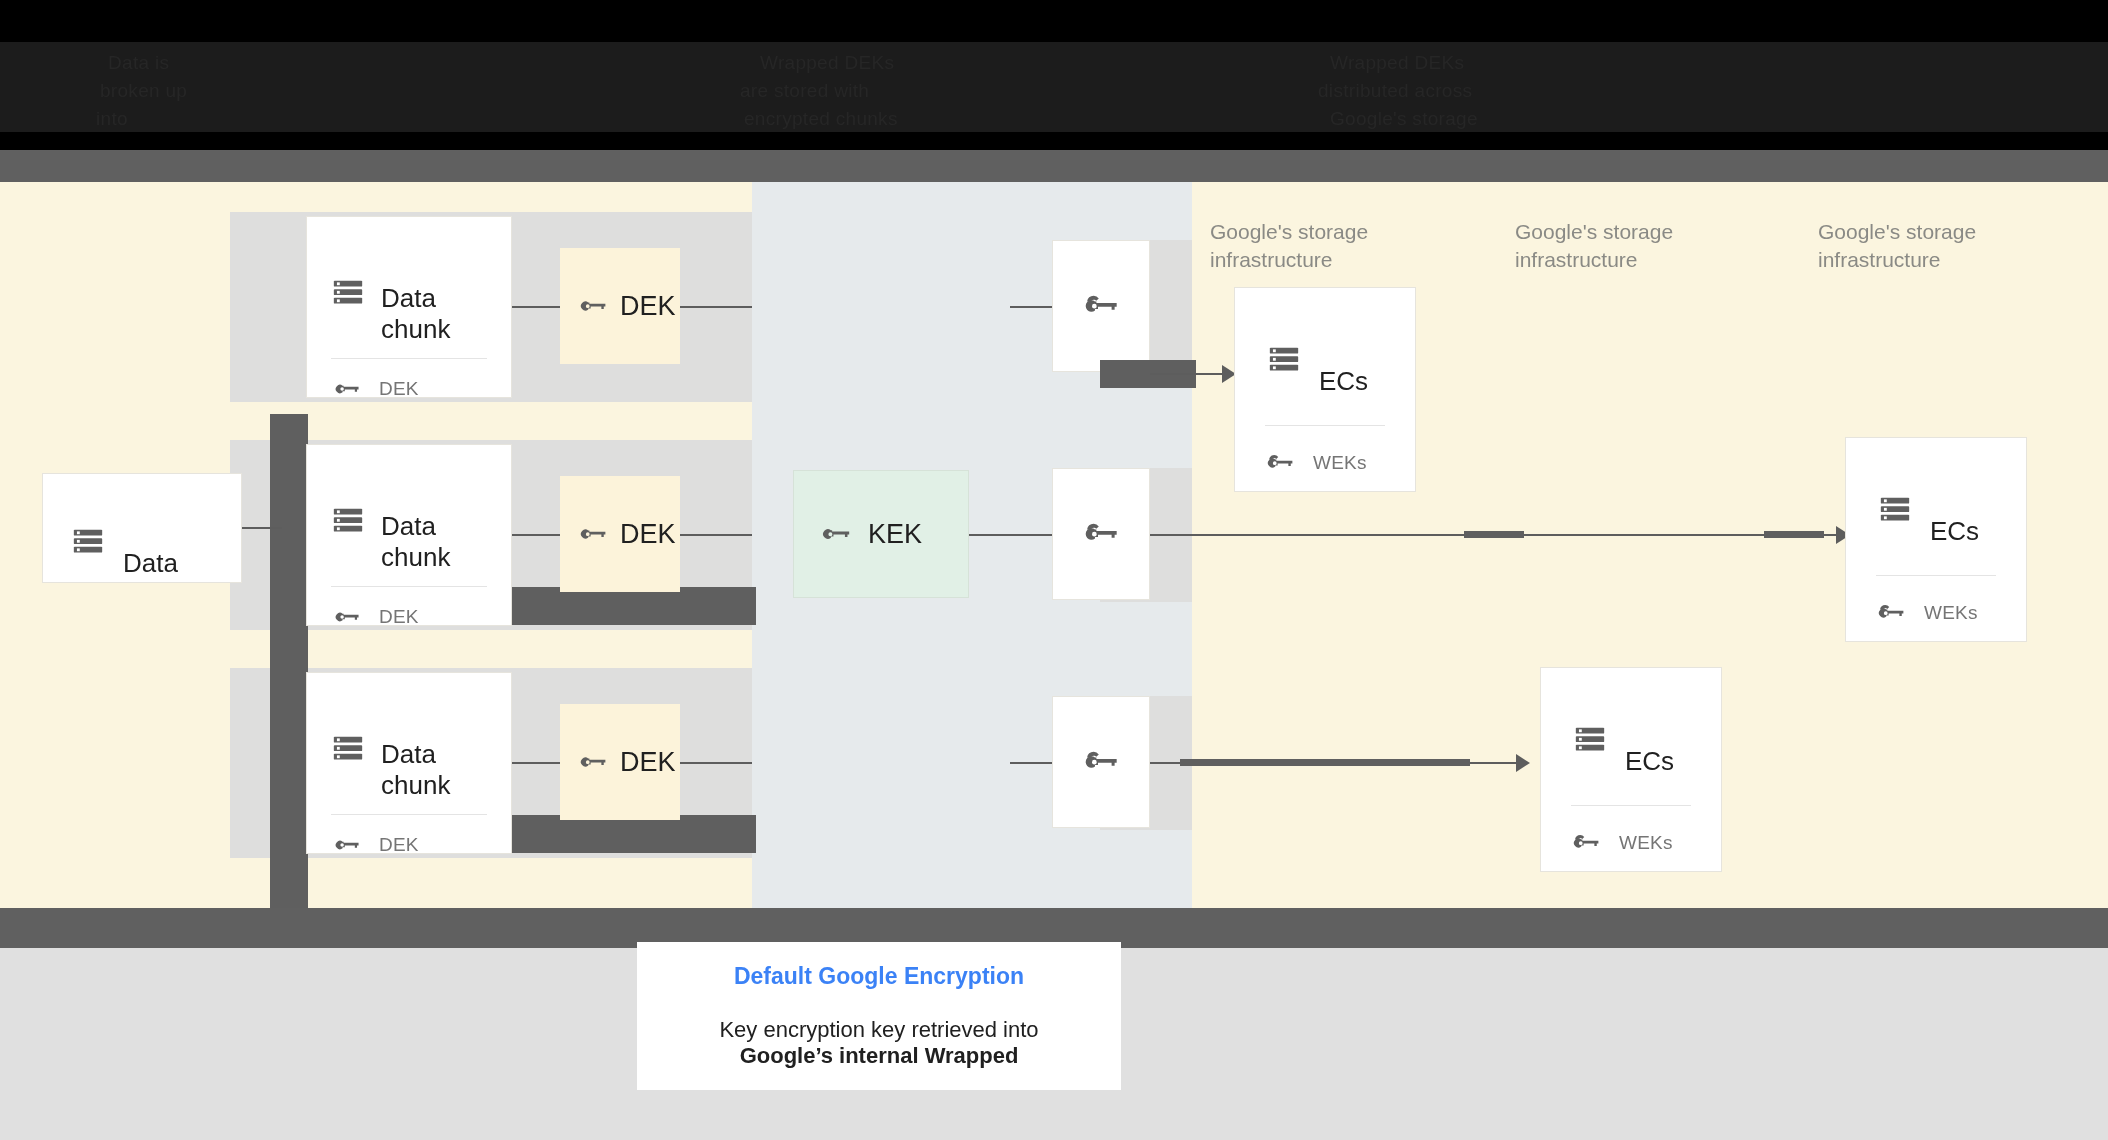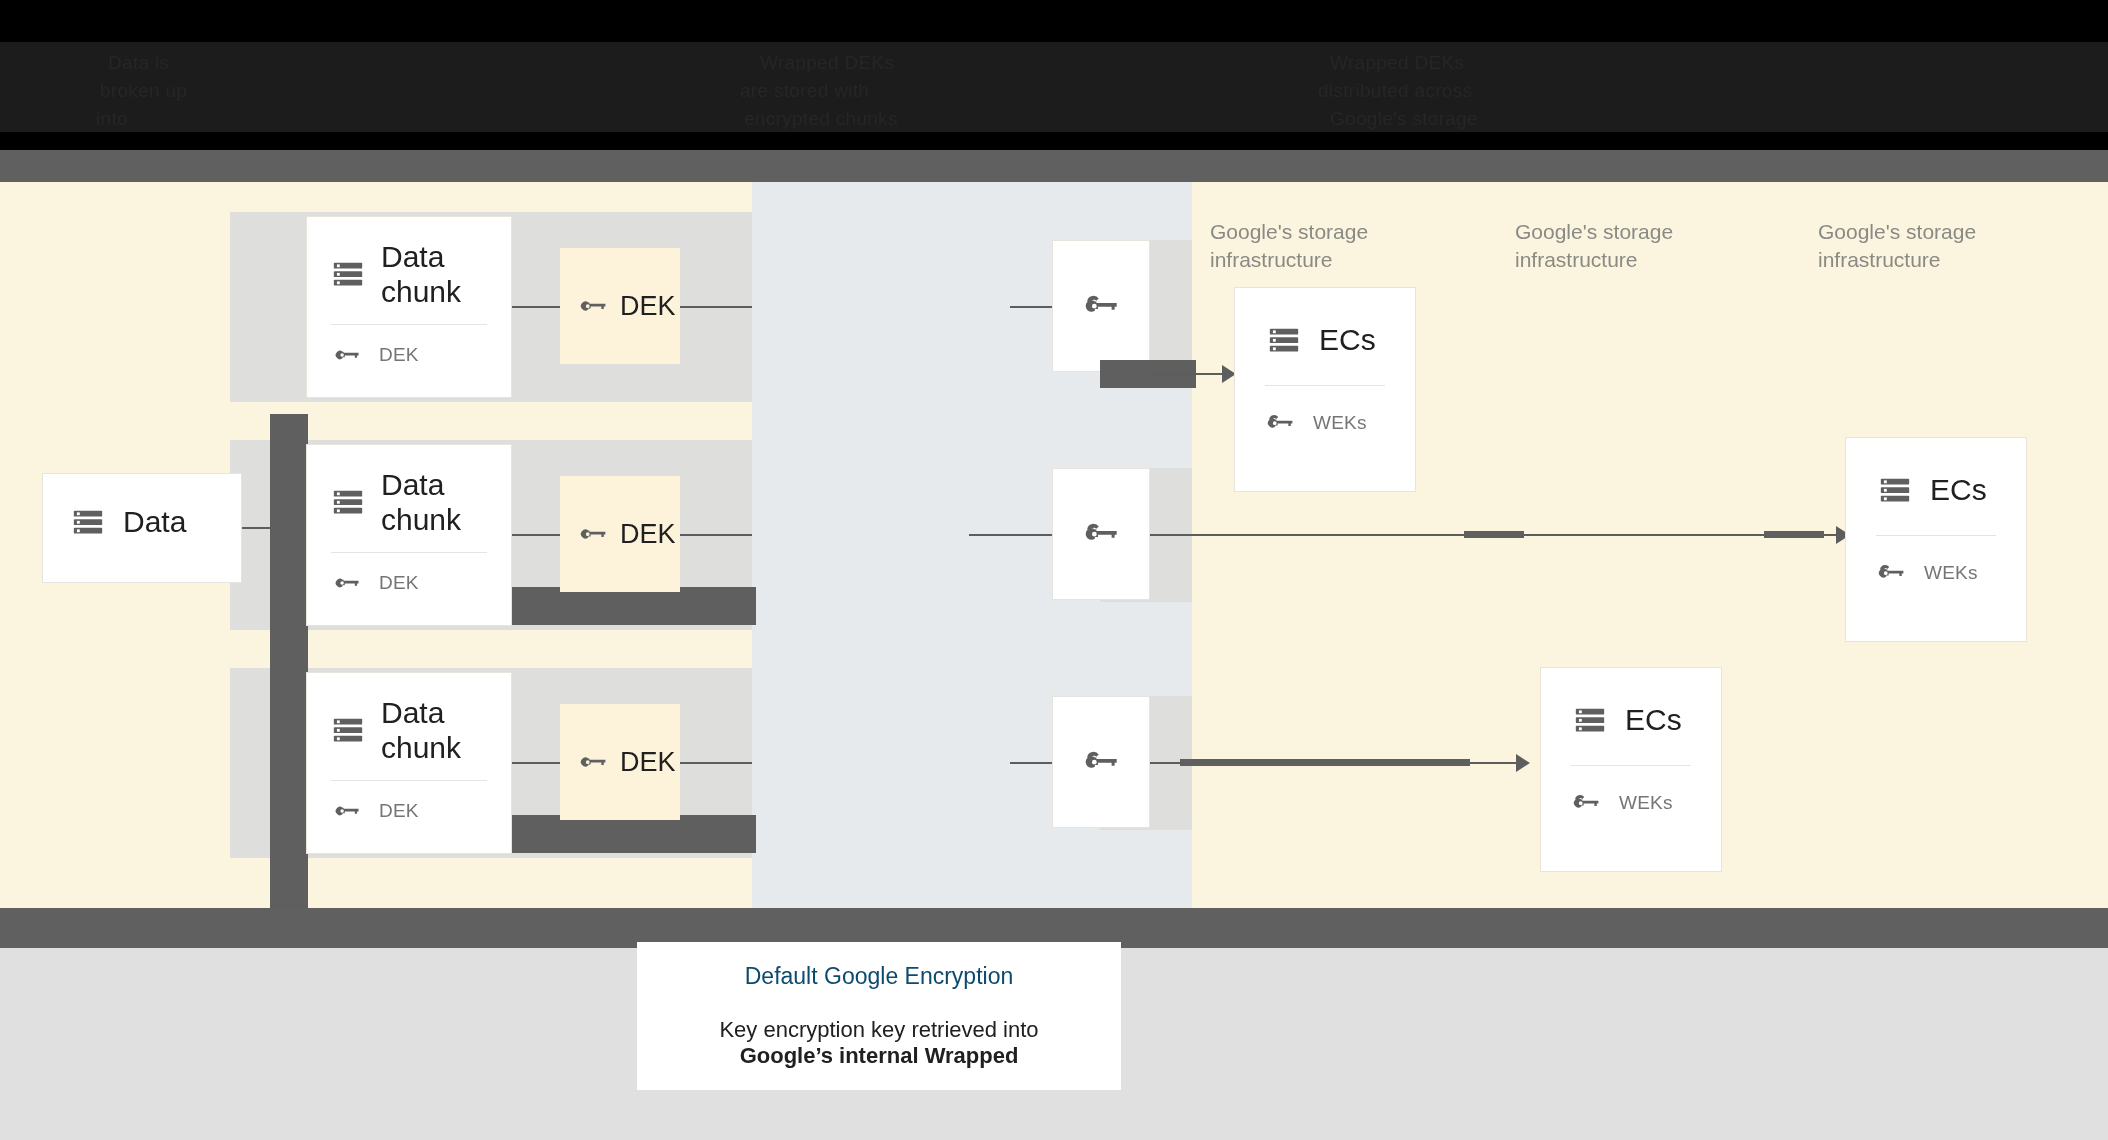--- a/index.html
+++ b/index.html
@@ -31,40 +31,40 @@
 
   
   .grey-strip{position:absolute;background:#dededd;}
 
   
   .trunk{position:absolute;background:#5f5f5f;}
 
   
   .card{position:absolute;background:#fff;border:1px solid #e6e4dd;box-sizing:border-box;}
   .card-row{display:flex;align-items:center;}
-  .card-title{font-size:30px;color:#202020;line-height:1.18;}
+  .card-title{font-size:26px;color:#202020;line-height:1.18;margin-top:44px;}
   .divider{height:1px;background:#e4e4e4;}
   .sub-label{font-size:19px;color:#757575;letter-spacing:.2px;}
 
   
   .chip{position:absolute;box-sizing:border-box;display:flex;align-items:center;}
   .chip-label{font-size:27px;color:#202020;}
 
   
   .wire{position:absolute;background:#5d5d5d;height:2px;}
 
   
   .arrowhead{position:absolute;width:0;height:0;border-top:9px solid transparent;border-bottom:9px solid transparent;border-left:14px solid #5d5d5d;}
 
   .infra-label{position:absolute;font-size:21px;line-height:1.35;color:#8a8a85;white-space:pre-line;}
 
   
   .caption{position:absolute;left:637px;top:942px;width:484px;height:148px;background:#fff;
            display:flex;flex-direction:column;align-items:center;justify-content:center;}
-  .cap-title{font-size:23px;font-weight:normal;color:#0c4a6e;margin-bottom:27px;}
+  .cap-title{font-size:23px;font-weight:bold;color:#3b82f6;margin-bottom:27px;}
   .cap-l1{font-size:22px;color:#202020;}
   .cap-l2{font-size:22px;font-weight:bold;color:#202020;}
 
   svg{display:block;}
 </style>
 </head>
 <body>
 
 <div id="stage">
 
@@ -221,20 +221,28 @@
           <path d="M8.2 9.2a3.6 3.6 0 1 0 0 5.6v-.9h1.9v-1.5h8.6v1.9h1.9v-1.9h1.3v-2.3h-12.8v-.9zM6.3 12.1a1.5 1.5 0 1 1 3 0 1.5 1.5 0 0 1-3 0z"></path>
         </svg>
       </span>
       <span class="chip-label" style="margin-left:12px;">DEK</span>
     </div>
 
     <div class="wire" style="left:680px;top:124px;width:72px;"></div>
     <div class="wire" style="left:680px;top:352px;width:72px;"></div>
     <div class="wire" style="left:680px;top:580px;width:72px;"></div>
 
+    <div class="chip" style="left:793px;top:288px;width:176px;height:128px;background:#e1f0e6;border:1px solid #d6e2d8;">
+      <span style="margin-left:26px;">
+        <svg width="32" height="32" viewBox="0 0 24 24" fill="#5f5f5f">
+          <path d="M8.2 9.2a3.6 3.6 0 1 0 0 5.6v-.9h1.9v-1.5h8.6v1.9h1.9v-1.9h1.3v-2.3h-12.8v-.9zM6.3 12.1a1.5 1.5 0 1 1 3 0 1.5 1.5 0 0 1-3 0z"></path>
+        </svg>
+      </span>
+      <span class="chip-label" style="margin-left:16px;">KEK</span>
+    </div>
 
     <div class="wire" style="left:1010px;top:124px;width:42px;"></div>
     <div class="wire" style="left:969px;top:352px;width:83px;"></div>
     <div class="wire" style="left:1010px;top:580px;width:42px;"></div>
 
     <div class="card" style="left:1052px;top:58px;width:98px;height:132px;">
       <div style="display:flex;align-items:center;justify-content:center;height:100%;">
         <span>
           <svg width="38" height="38" viewBox="0 0 24 24" fill="#5f5f5f">
             <path d="M7.4 5.6a4.3 4.3 0 0 0-4.2 3.6h2.4a2 2 0 0 1 1.8-1.2c.6 0 1.2.2 1.6.7l1.6-1.5a4.3 4.3 0 0 0-3.2-1.6z"></path>

